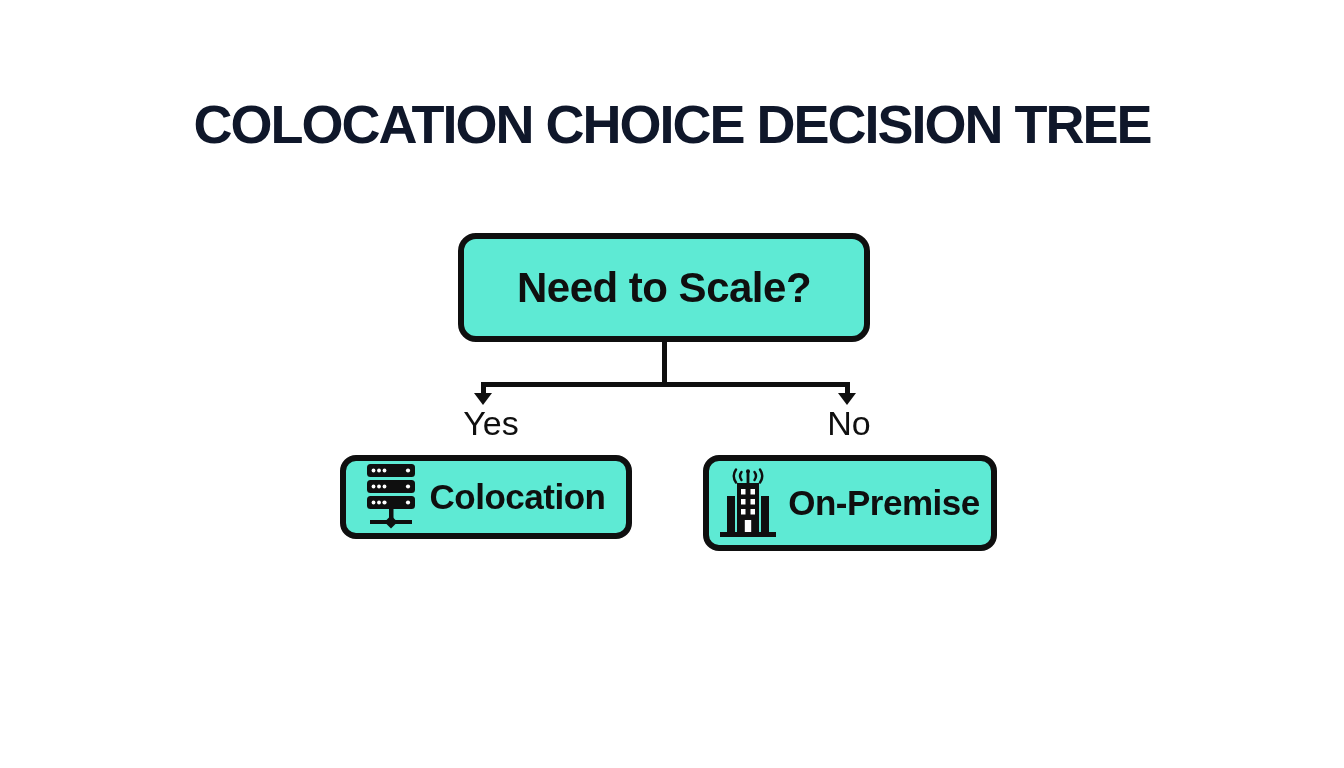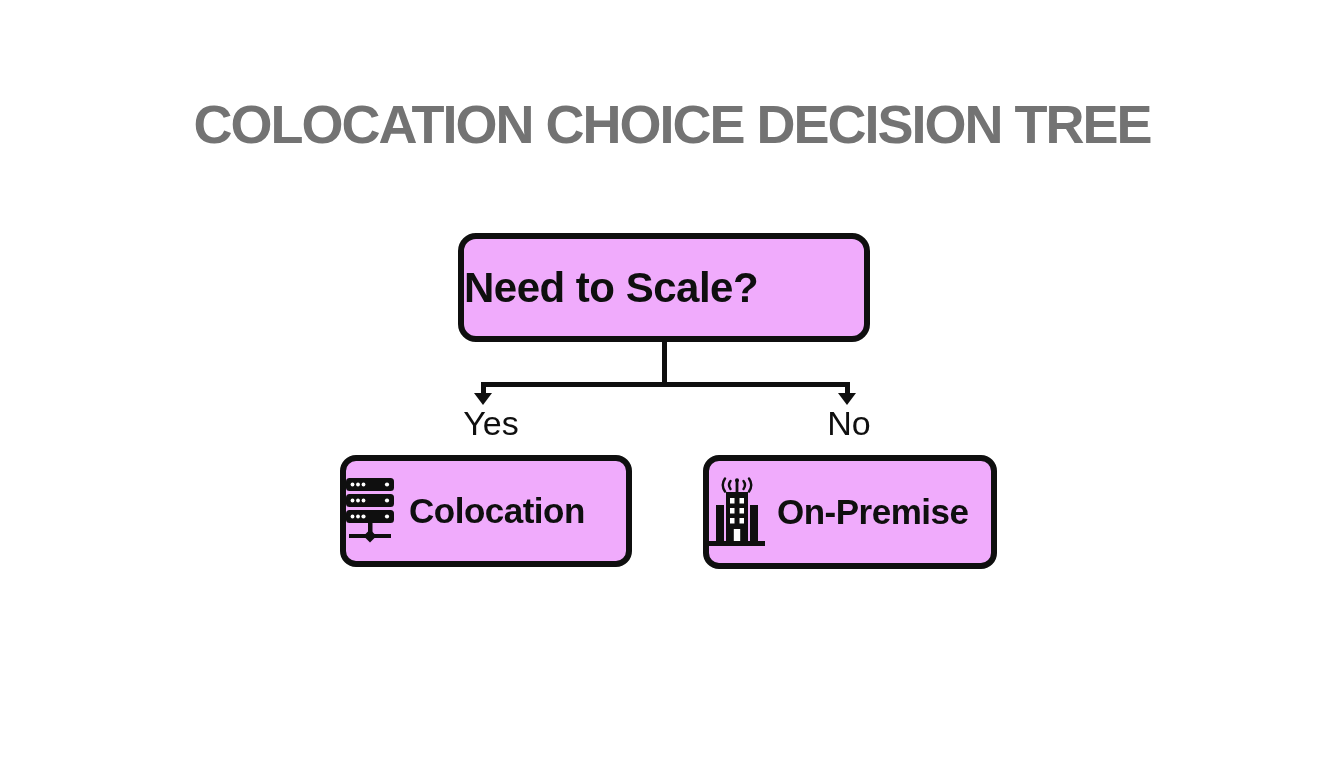--- a/index.html
+++ b/index.html
@@ -4,40 +4,40 @@
 <style>
   * { margin: 0; padding: 0; box-sizing: border-box; }
   html, body { width: 1344px; height: 768px; background: #ffffff; overflow: hidden; }
   body { font-family: "Liberation Sans", sans-serif; color: #0f0f0f; }
 
   .canvas { position: absolute; left: 0; top: 0; width: 1344px; height: 768px; background: #ffffff; }
 
   .page-title {
     position: absolute; left: 0; top: 96px; width: 100%;
     text-align: center; font-size: 54px; font-weight: 700;
-    letter-spacing: -2px; line-height: 56px; color: #737373;
+    letter-spacing: -2px; line-height: 56px; color: #0f172a;
     white-space: nowrap;
   }
 
   .node {
-    position: absolute; background: #f0abfc;
+    position: absolute; background: #5eead4;
     border: 6px solid #0f0f0f;
-    display: flex; align-items: center; justify-content: flex-start;
+    display: flex; align-items: center; justify-content: center;
   }
   .node.decision {
     left: 458px; top: 233px; width: 412px; height: 109px;
     border-radius: 18px; font-size: 42px; font-weight: 700;
     letter-spacing: -0.5px;
   }
   .node.outcome {
     border-radius: 16px; font-size: 35px; font-weight: 700;
     letter-spacing: -0.5px;
   }
-  .node.outcome.colocation { left: 340px; top: 455px; width: 292px; height: 112px; gap: 15px; }
-  .node.outcome.onpremise  { left: 703px; top: 455px; width: 294px; height: 114px; gap: 12px; }
+  .node.outcome.colocation { left: 340px; top: 455px; width: 292px; height: 84px; gap: 15px; }
+  .node.outcome.onpremise  { left: 703px; top: 455px; width: 294px; height: 96px; gap: 12px; }
 
   .connector { position: absolute; background: #0f0f0f; }
   .stem        { left: 662px; top: 340px; width: 5px;   height: 45px; }
   .hline       { left: 481px; top: 382px; width: 369px; height: 5px;  }
   .drop-left   { left: 481px; top: 382px; width: 5px;   height: 13px; }
   .drop-right  { left: 845px; top: 382px; width: 5px;   height: 13px; }
 
   .arrowhead {
     position: absolute; width: 0; height: 0;
     border-left: 9px solid transparent;

